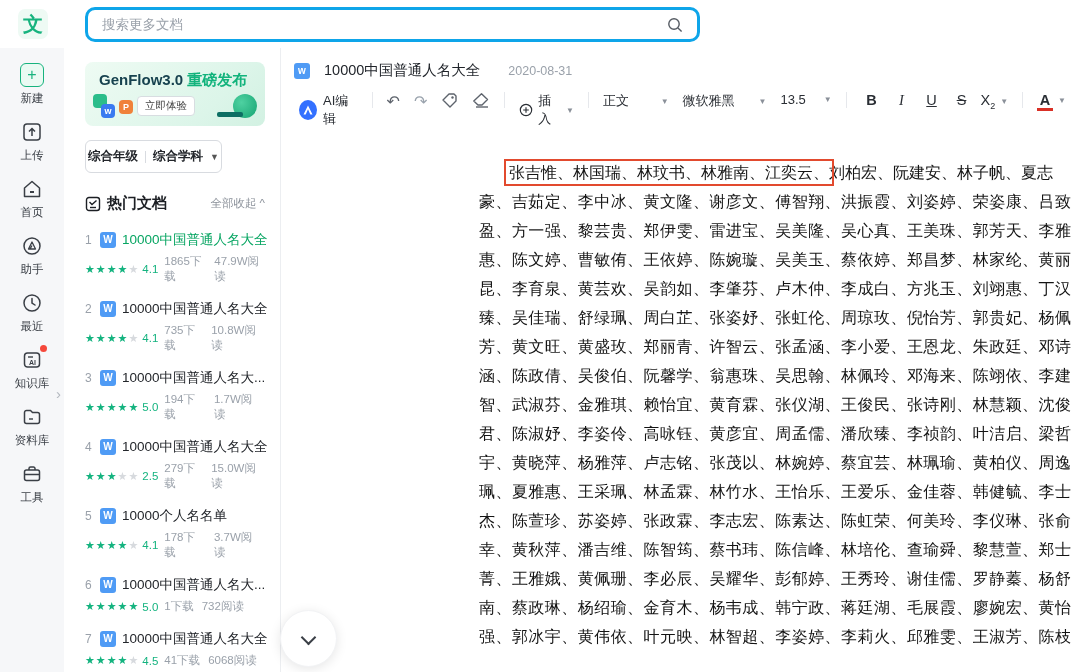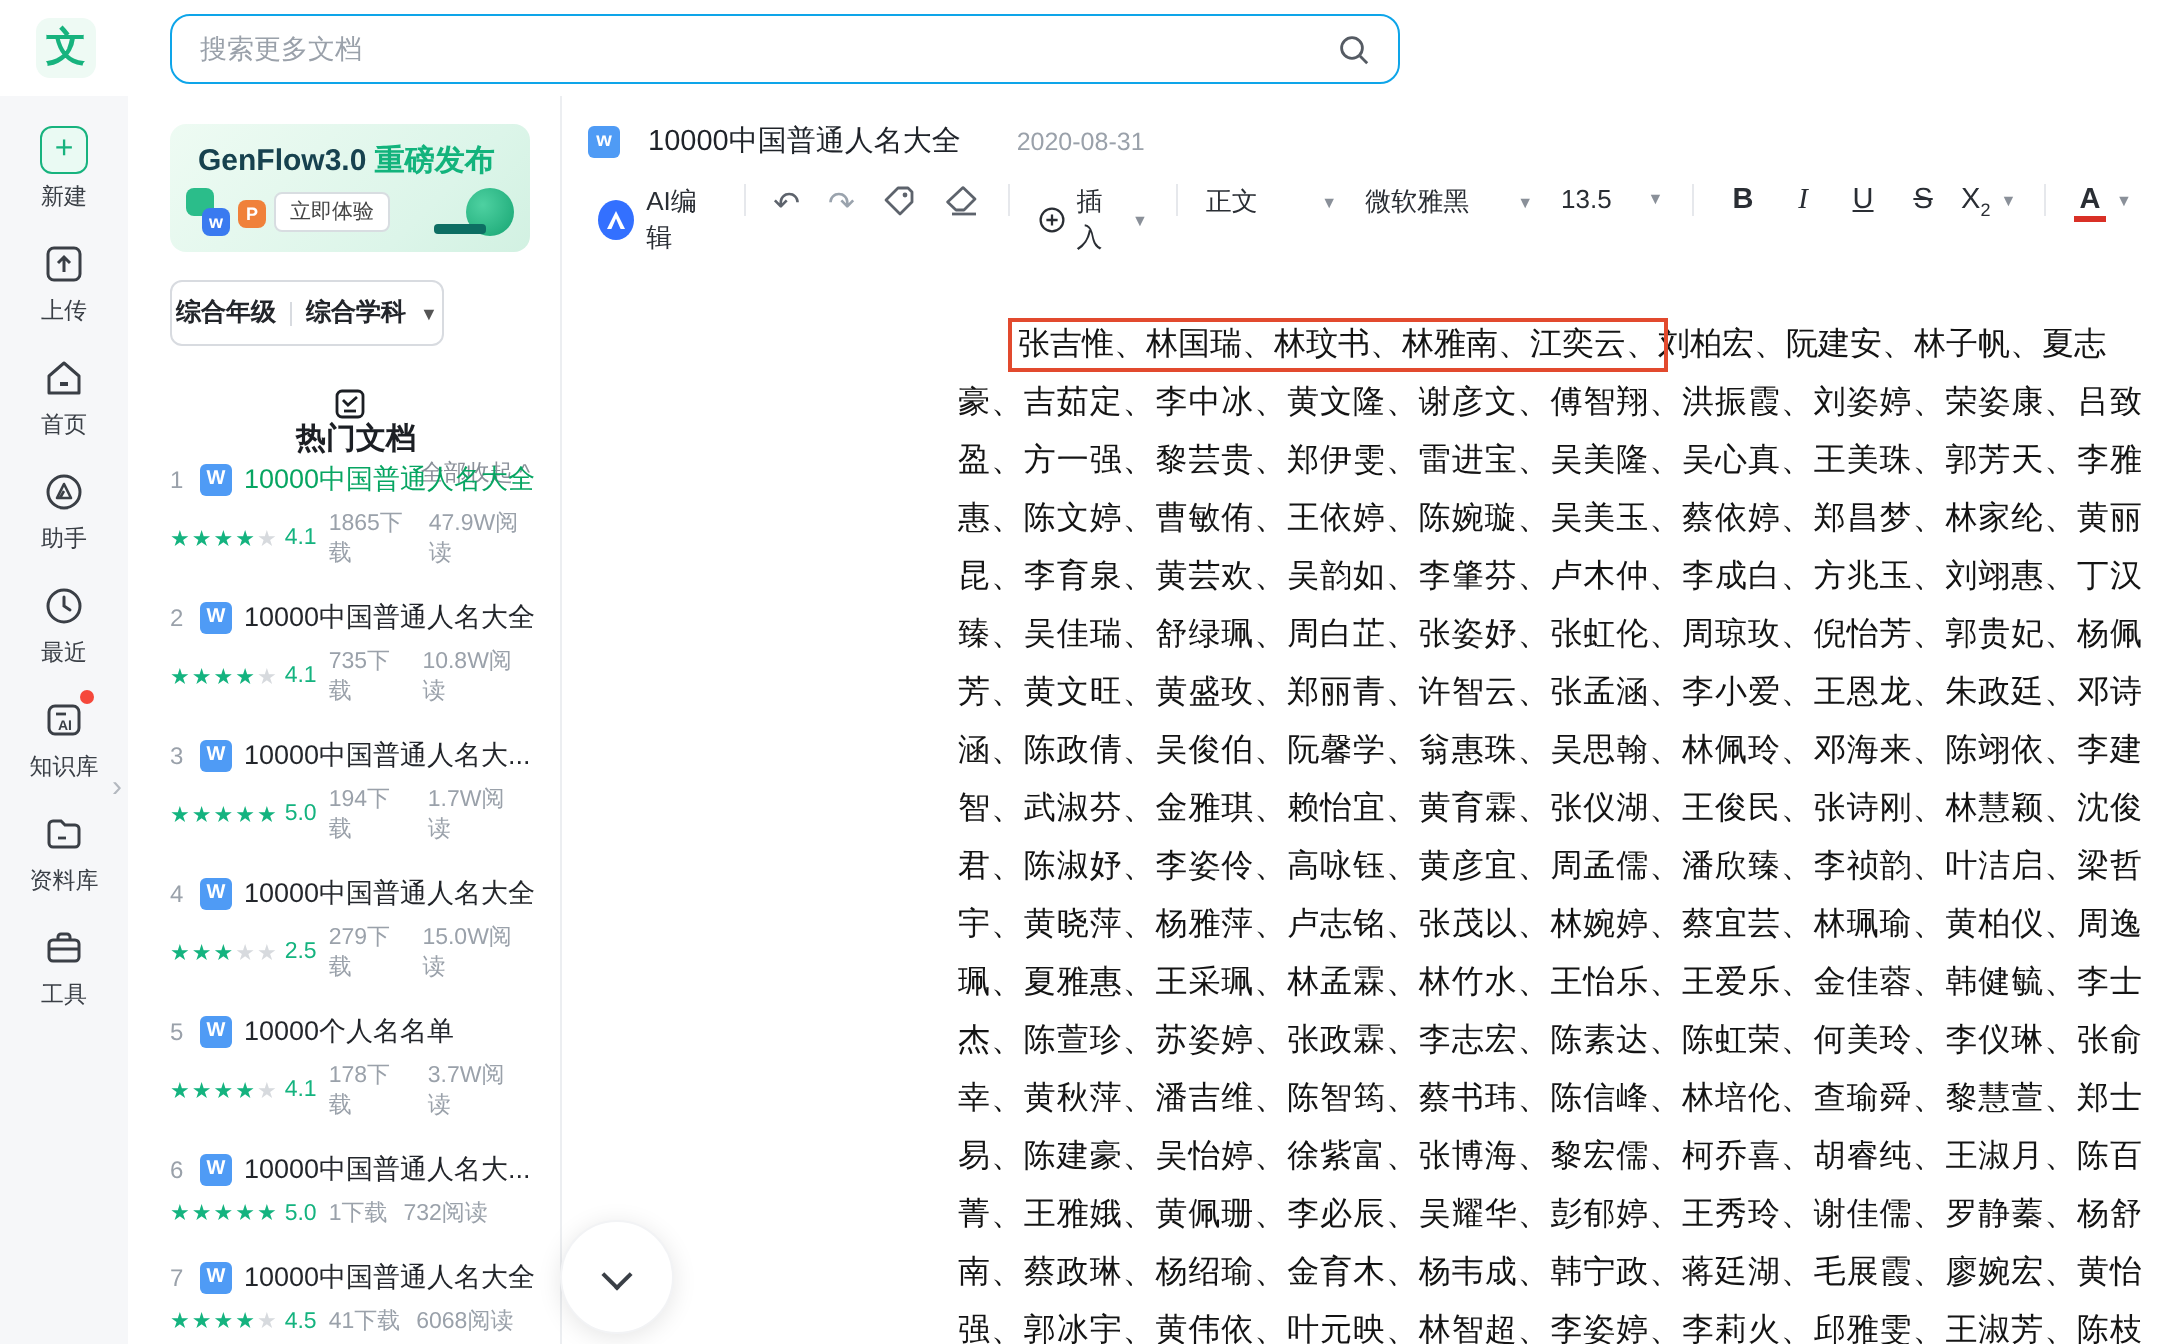--- a/index.html
+++ b/index.html
@@ -1,21 +1,21 @@
 <!DOCTYPE html>
 <html><head>
 <meta charset="utf-8">
 <style>
   * { margin:0; padding:0; box-sizing:border-box; }
   html,body { width:1080px; height:672px; overflow:hidden; background:#fff;
     font-family:"Liberation Sans","DejaVu Sans",sans-serif; }
   .topbar { position:absolute; left:0; top:0; width:1080px; height:48px; background:#fff; z-index:5; }
   .logo { position:absolute; left:18px; top:9px; width:30px; height:30px; border-radius:7px;
     background:#eefaf4; color:#17b37e; font-size:20px; font-weight:bold; text-align:center; line-height:30px; }
-  .searchbox { position:absolute; left:85px; top:7px; width:615px; height:35px; border:1px solid #0ea5e9;
+  .searchbox { position:absolute; left:85px; top:7px; width:615px; height:35px; border:3px solid #0ea5e9;
     border-radius:10px; background:#fff; display:flex; align-items:center; padding:0 14px; }
   .searchbox input { border:none; outline:none; flex:1; font-size:13.5px; color:#333; background:transparent; }
   .searchbox input::placeholder { color:#9aa1aa; }
   .search-icon { width:16px; height:16px; }
 
   .rail { position:absolute; left:0; top:48px; width:64px; height:624px; background:#f6f7f9; padding-top:14px; }
   .rail-item { width:64px; display:flex; flex-direction:column; align-items:center; margin-bottom:13px; cursor:pointer; }
   .rail-item .ric { width:26px; height:26px; display:flex; align-items:center; justify-content:center; position:relative; }
   .rail-item .rlb { font-size:11.5px; color:#3a3f46; margin-top:3px; }
   .newbox { width:24px; height:24px; border:1.5px solid #17b37e; border-radius:6px; background:#eafaf3;
@@ -38,21 +38,21 @@
   .b-globe { position:absolute; right:8px; top:32px; width:24px; height:24px; border-radius:50%;
     background:radial-gradient(circle at 35% 35%, #4ed1a1, #16a472); }
   .b-laptop { position:absolute; right:22px; top:50px; width:26px; height:5px; border-radius:2px; background:#0d6e63; }
 
   .filterbox { position:absolute; left:21px; top:92px; width:137px; height:33px; border:1px solid #d8dbe0;
     border-radius:6px; display:flex; align-items:center; justify-content:center; gap:7px;
     font-size:12.5px; font-weight:bold; color:#23262b; cursor:pointer; }
   .filtersep { width:1px; height:12px; background:#d8dbe0; }
   .caret { font-size:9px; color:#555; }
 
-  .hot-head { position:absolute; left:21px; top:146px; width:180px; display:flex; align-items:center;flex-direction:column; }
+  .hot-head { position:absolute; left:21px; top:146px; width:180px; display:flex; align-items:center; }
   .hot-title { font-size:15px; font-weight:bold; color:#1c1f24; margin-left:6px; }
   .collapse { margin-left:auto; font-size:11.5px; color:#8a9099; cursor:pointer;text-align:center; }
 
   .doc-list { position:absolute; left:21px; top:183px; width:186px; }
   .doc-item { margin-bottom:16px; cursor:pointer; }
   .di-row1 { display:flex; align-items:center; }
   .di-rank { width:10px; font-size:12px; color:#9aa1aa; }
   .w-icon { width:16px; height:16px; border-radius:3px; background:#4f9bf5; color:#fff; font-size:10px;
     font-weight:bold; text-align:center; line-height:16px; margin:0 6px 0 5px; flex:none; }
   .di-title { font-size:13.5px; color:#23262b; white-space:nowrap; overflow:hidden; }
@@ -413,21 +413,20 @@
     <div class="doc-line">昆、李育泉、黄芸欢、吴韵如、李肇芬、卢木仲、李成白、方兆玉、刘翊惠、丁汉</div>
     <div class="doc-line">臻、吴佳瑞、舒绿珮、周白芷、张姿妤、张虹伦、周琼玫、倪怡芳、郭贵妃、杨佩</div>
     <div class="doc-line">芳、黄文旺、黄盛玫、郑丽青、许智云、张孟涵、李小爱、王恩龙、朱政廷、邓诗</div>
     <div class="doc-line">涵、陈政倩、吴俊伯、阮馨学、翁惠珠、吴思翰、林佩玲、邓海来、陈翊依、李建</div>
     <div class="doc-line">智、武淑芬、金雅琪、赖怡宜、黄育霖、张仪湖、王俊民、张诗刚、林慧颖、沈俊</div>
     <div class="doc-line">君、陈淑妤、李姿伶、高咏钰、黄彦宜、周孟儒、潘欣臻、李祯韵、叶洁启、梁哲</div>
     <div class="doc-line">宇、黄晓萍、杨雅萍、卢志铭、张茂以、林婉婷、蔡宜芸、林珮瑜、黄柏仪、周逸</div>
     <div class="doc-line">珮、夏雅惠、王采珮、林孟霖、林竹水、王怡乐、王爱乐、金佳蓉、韩健毓、李士</div>
     <div class="doc-line">杰、陈萱珍、苏姿婷、张政霖、李志宏、陈素达、陈虹荣、何美玲、李仪琳、张俞</div>
     <div class="doc-line">幸、黄秋萍、潘吉维、陈智筠、蔡书玮、陈信峰、林培伦、查瑜舜、黎慧萱、郑士</div>
-    <div class="doc-line">易、陈建豪、吴怡婷、徐紫富、张博海、黎宏儒、柯乔喜、胡睿纯、王淑月、陈百</div>
     <div class="doc-line">菁、王雅娥、黄佩珊、李必辰、吴耀华、彭郁婷、王秀玲、谢佳儒、罗静蓁、杨舒</div>
     <div class="doc-line">南、蔡政琳、杨绍瑜、金育木、杨韦成、韩宁政、蒋廷湖、毛展霞、廖婉宏、黄怡</div>
     <div class="doc-line">强、郭冰宇、黄伟依、叶元映、林智超、李姿婷、李莉火、邱雅雯、王淑芳、陈枝</div>
   </div>
 </div>
 
 <div class="float-btn">
   <div class="float-chevron"></div>
 </div>
 

